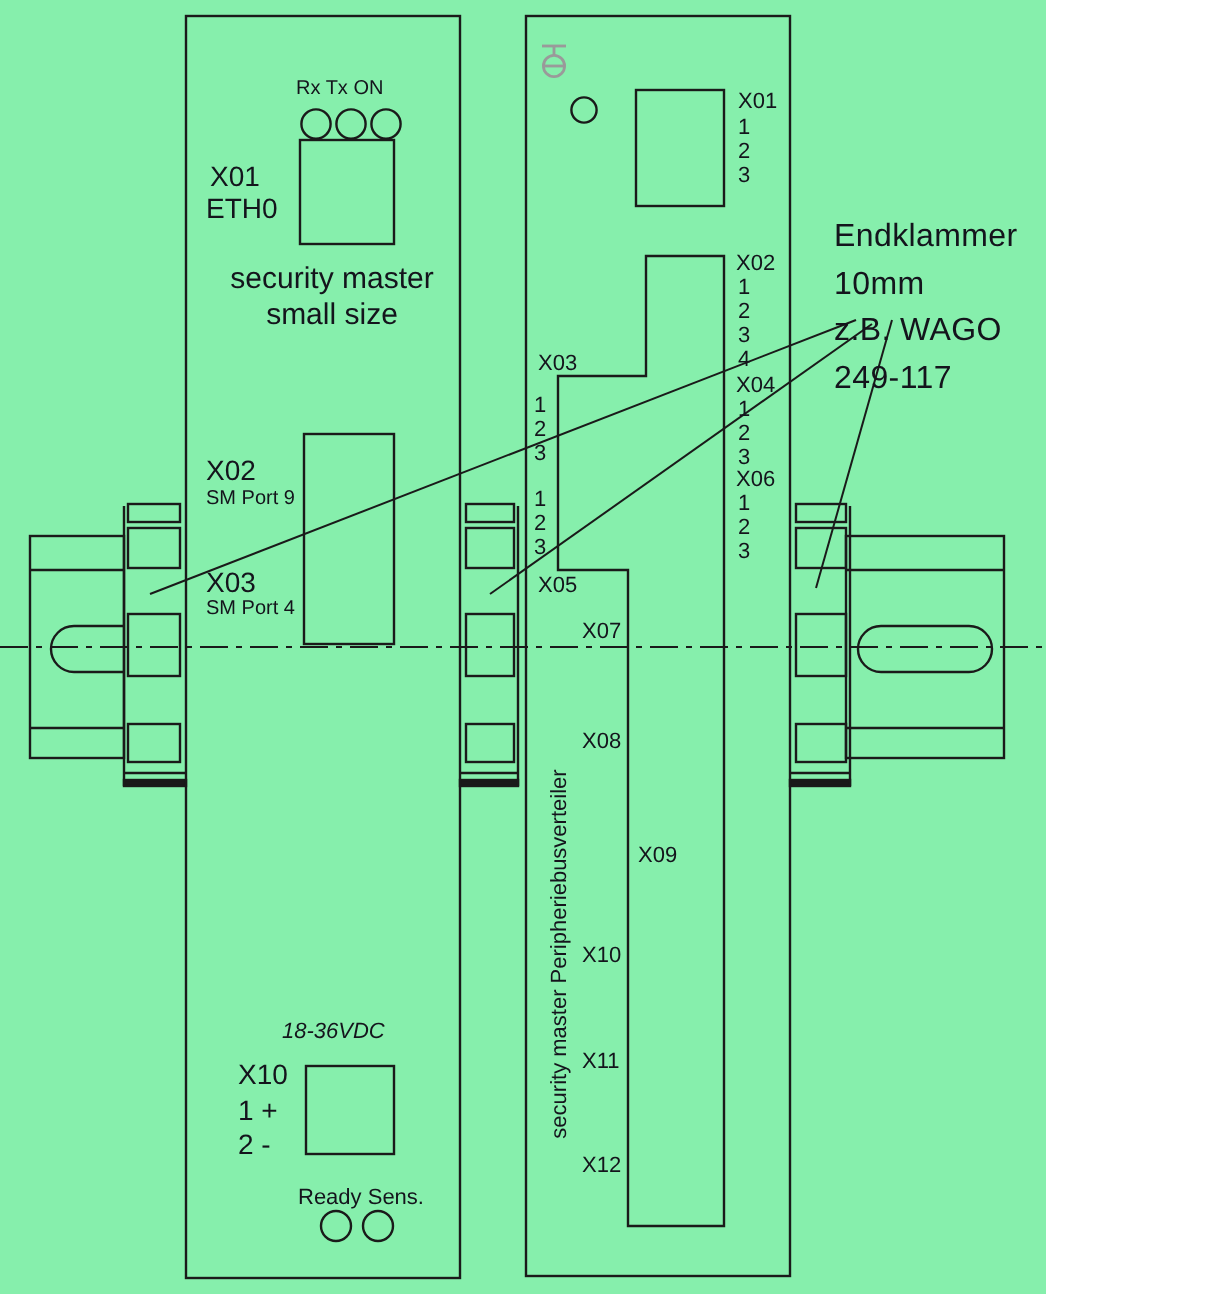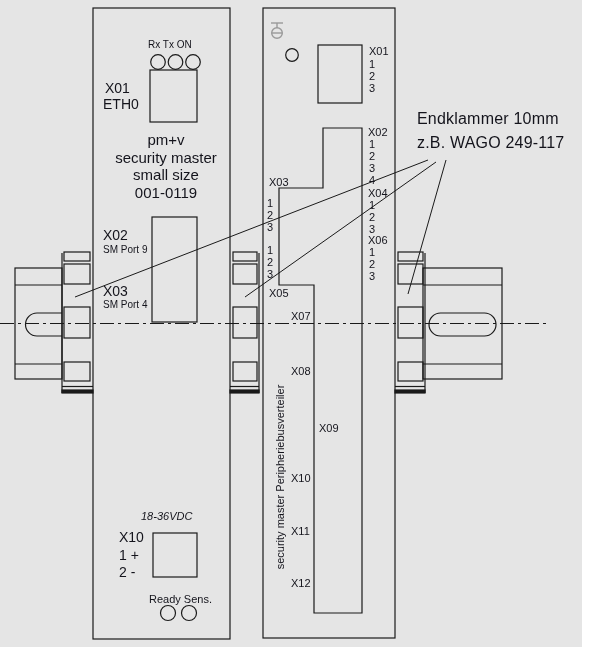--- a/index.html
+++ b/index.html
@@ -1,17 +1,17 @@
 <!DOCTYPE html>
 <html><head>
 <meta charset="utf-8">
 <style>
   html,body{margin:0;padding:0;background:#ffffff;}
   #canvas{
-    position:relative;width:582px;height:647px;background:#e5e5e5;
+    position:relative;width:523px;height:647px;background:#86efac;
     font-family:"Liberation Sans",sans-serif;color:#14141c;overflow:hidden;
   }
   .t{position:absolute;white-space:nowrap;line-height:1.1;color:#14141c;}
   .f10{font-size:10px;}
   .f11{font-size:11px;}
   .f14{font-size:14px;}
   .f15{font-size:11px;font-style:italic;}
   .f20{font-size:16px;letter-spacing:0.2px;}
   .pin{font-size:11px;}
   .conn{font-size:11px;}
@@ -111,24 +111,22 @@
         <line x1="446" y1="160" x2="408" y2="294"></line>
       </g>
     </g>
   </svg>
 
   <div class="t f10" style="left:148px;top:39px;">Rx Tx ON</div>
   <div class="t f14" style="left:105px;top:81px;">X01</div>
   <div class="t f14" style="left:103px;top:97px;">ETH0</div>
 
   <div class="titleblock">
-    <div>pm+v</div>
     <div>security master</div>
     <div>small size</div>
-    <div>001-0119</div>
   </div>
 
   <div class="t f14" style="left:103px;top:228px;">X02</div>
   <div class="t f10" style="left:103px;top:244px;">SM Port 9</div>
   <div class="t f14" style="left:103px;top:284px;">X03</div>
   <div class="t f10" style="left:103px;top:299px;">SM Port 4</div>
 
   <div class="t f15" style="left:141px;top:510px;">18-36VDC</div>
   <div class="t f14" style="left:119px;top:530px;">X10</div>
   <div class="t f14" style="left:119px;top:548px;">1 +</div>

